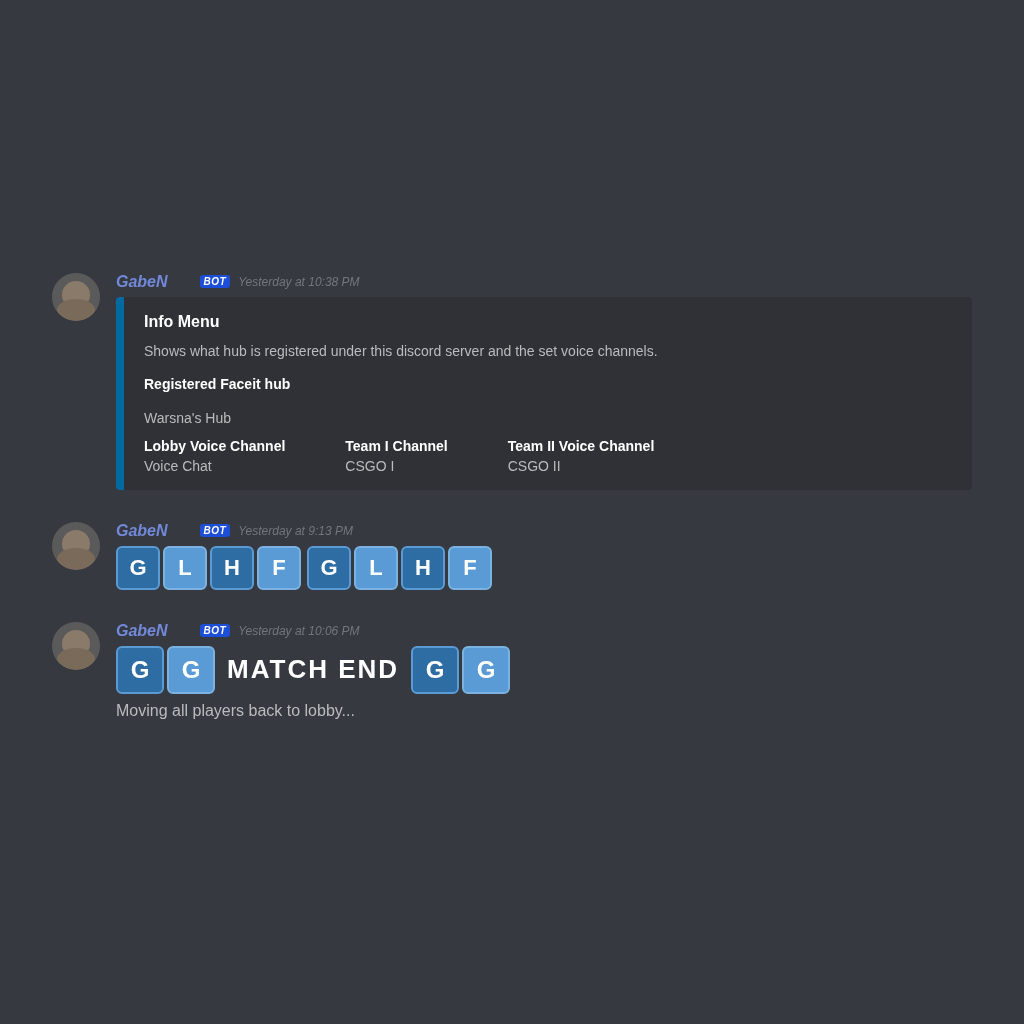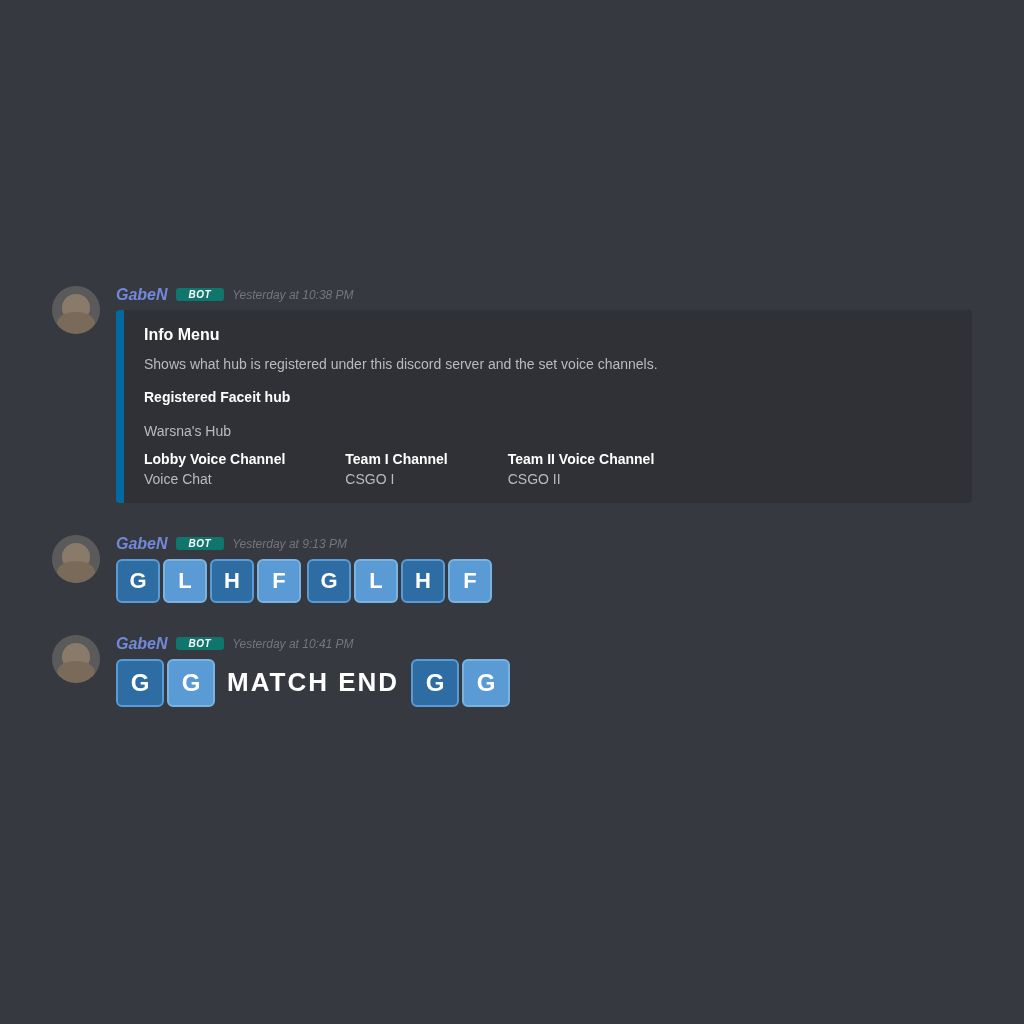--- a/index.html
+++ b/index.html
@@ -83,27 +83,28 @@
       font-style: italic;
     }
 
     .username {
       color: #7289da;
       font-size: 16px;
       font-weight: 600;
     }
 
     .bot-badge {
-      background-color: #0f766e;
+      background-color: #1d4ed8;
       color: white;
       font-size: 10px;
       font-weight: 700;
-      padding: 1px 13px;
+      padding: 1px 4px;
       border-radius: 3px;
       letter-spacing: 0.5px;
+      margin-left: 24px;
     }
 
     .timestamp {
       color: #72767d;
       font-size: 12px;
       font-weight: 400;
     }
 
     
     .embed-card {
@@ -278,29 +279,30 @@
   </div>
 
   <div class="message">
     <div class="avatar">
       <div class="avatar-face"></div>
     </div>
     <div class="message-content">
       <div class="message-header">
         <span class="username">GabeN</span>
         <span class="bot-badge">BOT</span>
-        <span class="timestamp">Yesterday at 10:41 PM</span>
+        <span class="timestamp">Yesterday at 10:06 PM</span>
       </div>
       <div class="special-message">
         <div class="tile-group">
           <div class="letter-tile gg-tile tile-dark">G</div>
           <div class="letter-tile gg-tile tile-light">G</div>
         </div>
         <span class="match-text">MATCH END</span>
         <div class="tile-group">
           <div class="letter-tile gg-tile tile-dark">G</div>
           <div class="letter-tile gg-tile tile-light">G</div>
         </div>
       </div>
+      <div class="moving-text">Moving all players back to lobby...</div>
     </div>
   </div>
 
 </div>
 
 </body></html>

